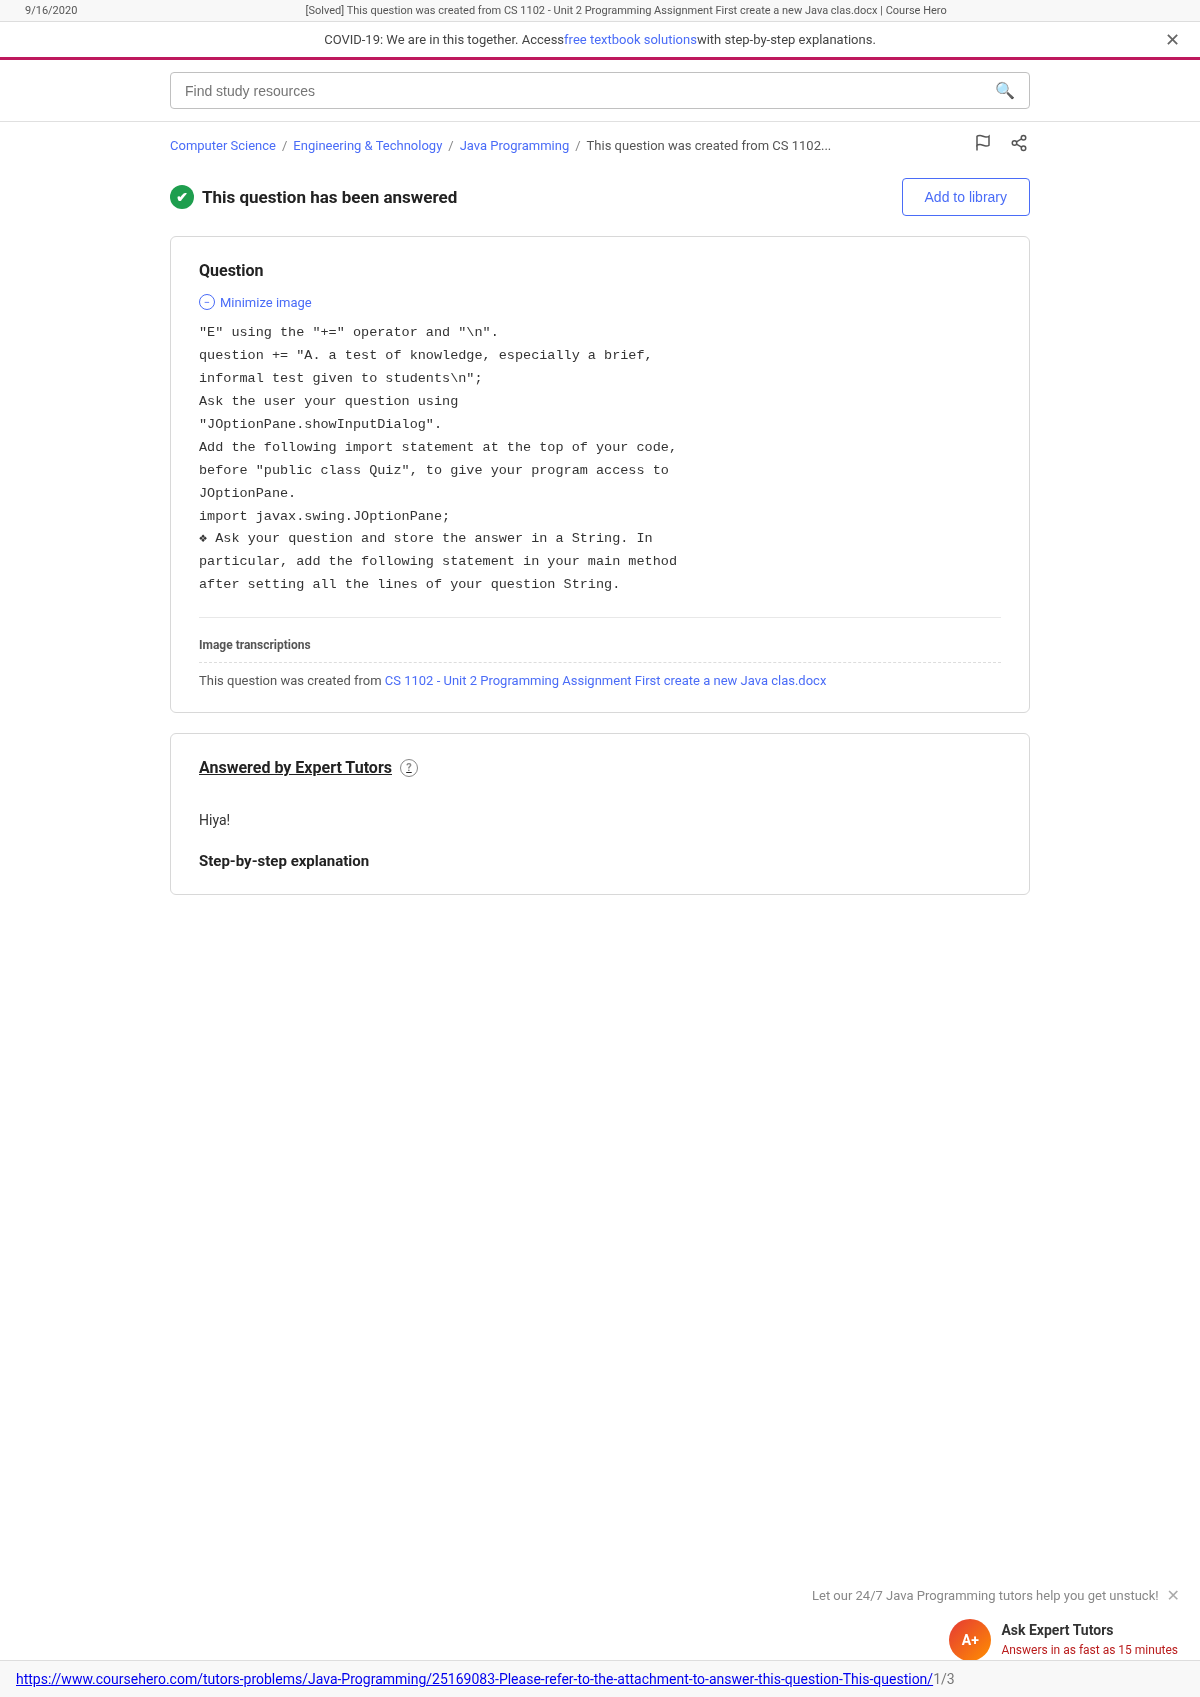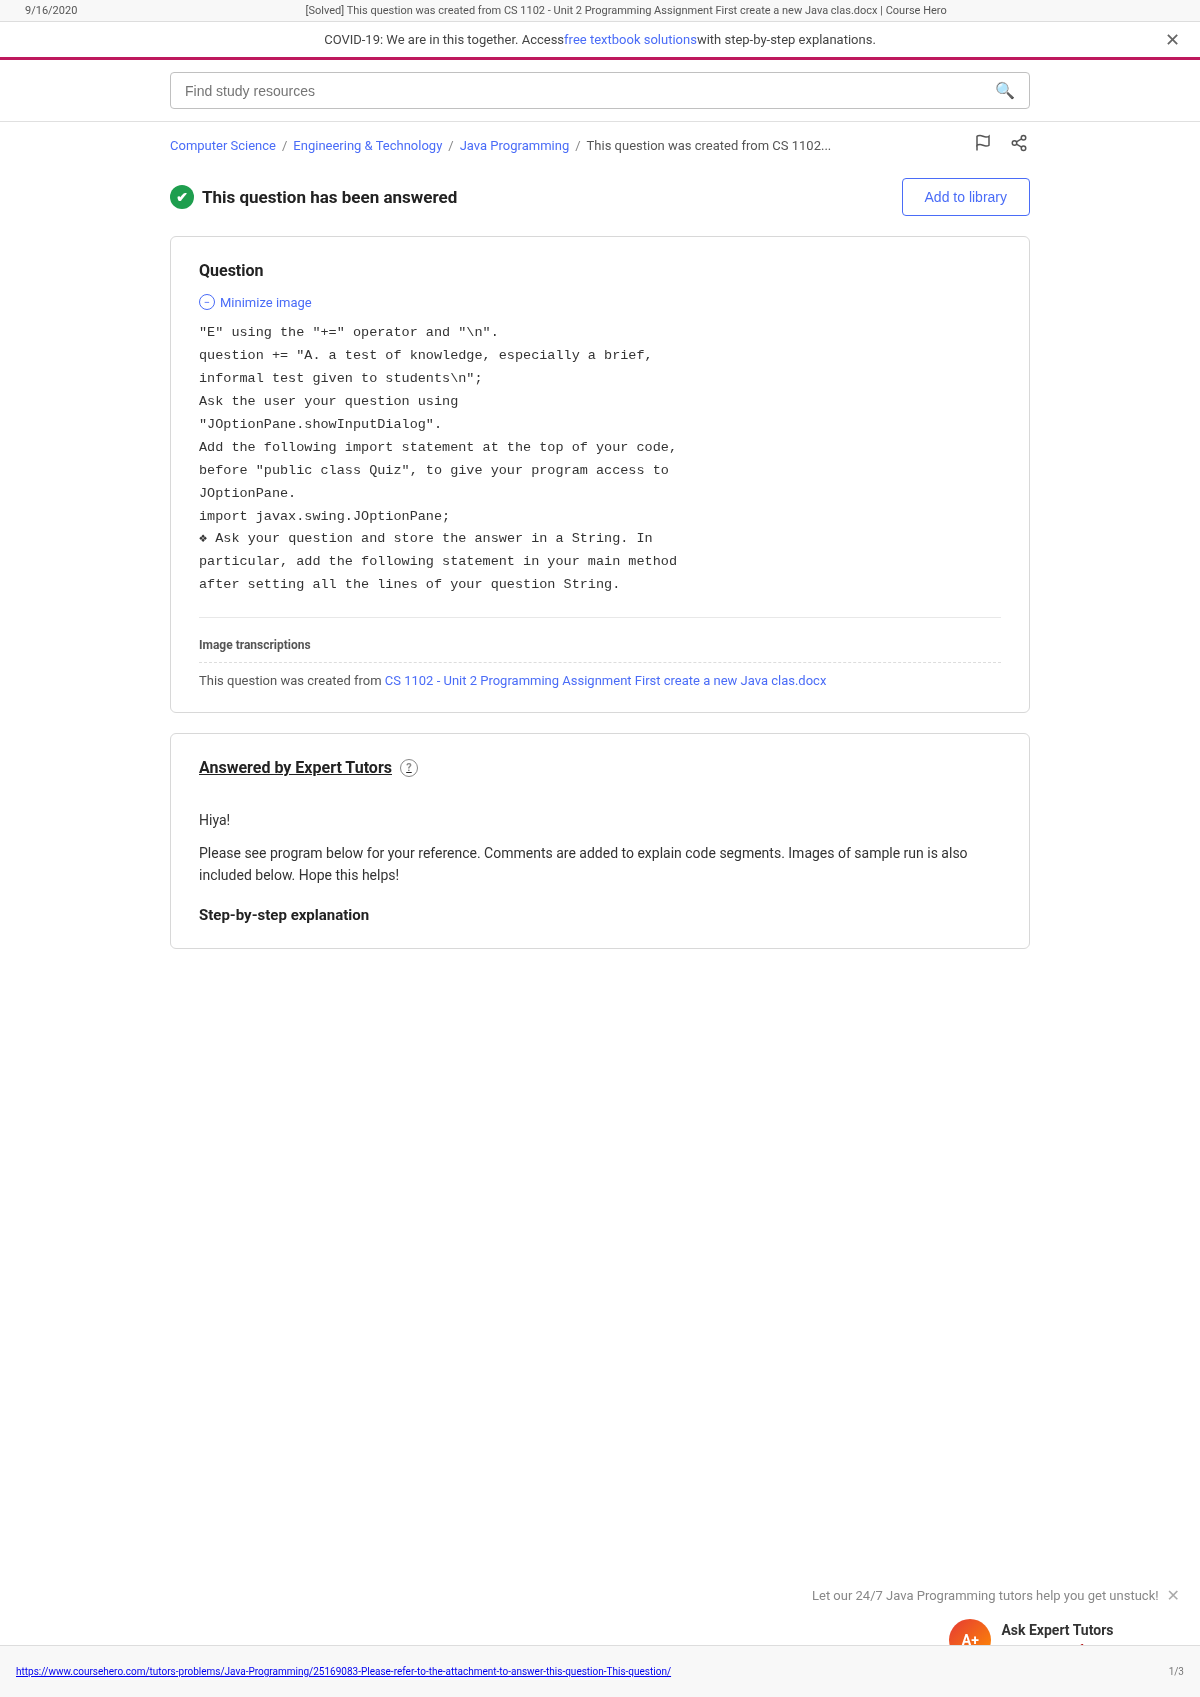--- a/index.html
+++ b/index.html
@@ -310,26 +310,26 @@
     }
     .tutor-text span {
       color: #b91c1c;
       font-size: 12px;
     }
 
     
     .status-bar {
       background: #f8f8f8;
       border-top: 1px solid #ddd;
-      padding: 20px 16px;
-      font-size: 10px;
-      color: #4a6cf7;
-      display: flex;
-      align-items: center;
-      justify-content: space-between;
+      padding: 10px 16px;
+      font-size: 14px;
+      color: #4a6cf7;
+      display: flex;
+      align-items: center;
+      justify-content: flex-start;
       position: fixed;
       bottom: 0;
       left: 0;
       width: 1200px;
     }
     .status-bar .page-num {
       color: #777;
     }
   </style>
 </head>
@@ -424,21 +424,20 @@
       <a href="#">CS 1102 - Unit 2 Programming Assignment First create a new Java clas.docx</a>
     </div>
   </div>
 
   <div class="card">
     <div class="answer-card-title">
       <span>Answered by Expert Tutors</span>
       <div class="help-circle">?</div>
     </div>
     <p class="answer-intro">Hiya!</p>
-    <p class="answer-intro">Please see program below for your reference. Comments are added to explain code segments. Images of sample run is also included below. Hope this helps!</p>
     <div class="step-explanation">Step-by-step explanation</div>
   </div>
 
 </div>
 
 <div class="tutor-widget">
   <div class="tutor-dismiss">
     <span>Let our 24/7 Java Programming tutors help you get unstuck!</span>
     <button>✕</button>
   </div>

